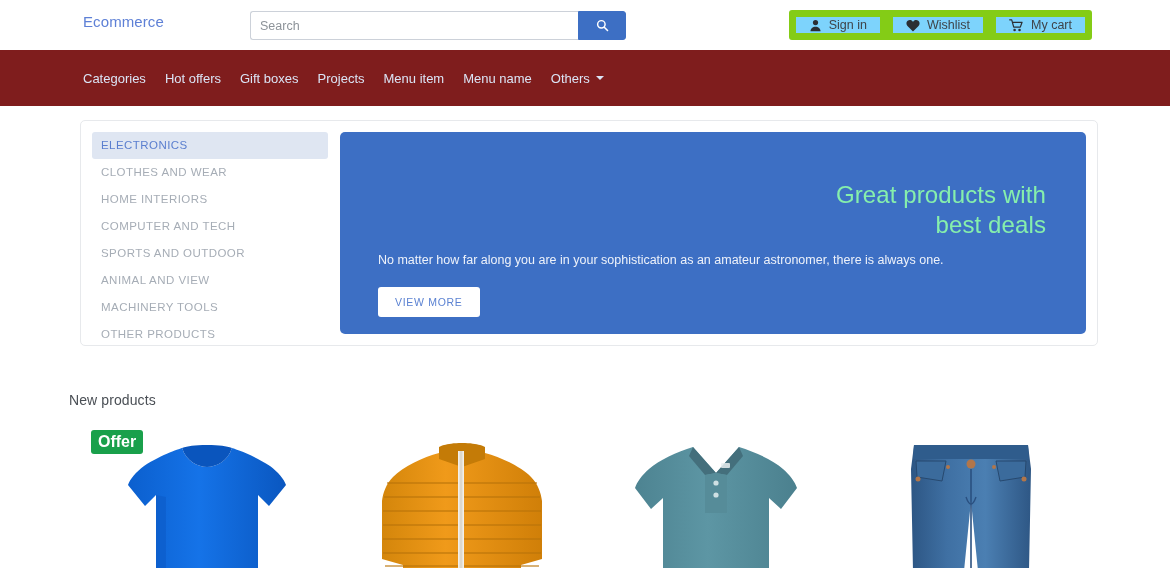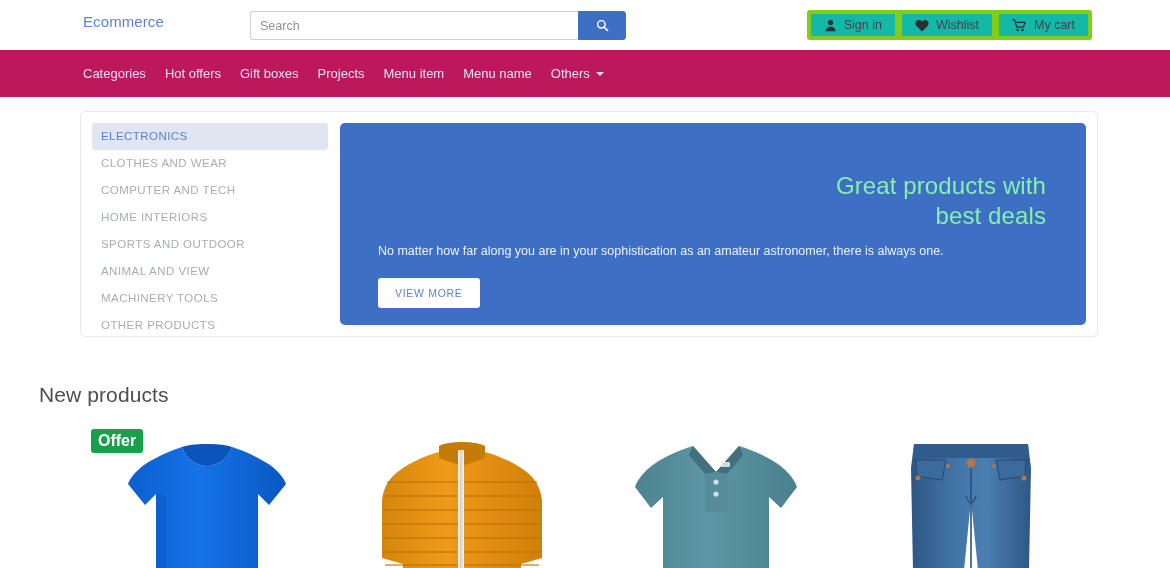--- a/index.html
+++ b/index.html
@@ -66,41 +66,41 @@
   .search-btn svg { display: block; }
 
   .header-actions {
     position: absolute;
     right: 78px;
     top: 10px;
     display: flex;
   }
   .hbtn {
     height: 30px;
-    background: #14b8a6;
-    border: 4px solid #84cc16;
+    background: #7dd3fc;
+    border: 7px solid #84cc16;
     display: flex;
     align-items: center;
     gap: 7px;
     padding: 0 13px;
     font-size: 12.5px;
     color: #3f4449;
     cursor: pointer;
     margin-left: -1px;
     font-family: "Liberation Sans", sans-serif;
     white-space: nowrap;
   }
   .hbtn:first-child { border-radius: 3px 0 0 3px; margin-left: 0; }
   .hbtn:last-child  { border-radius: 0 3px 3px 0; }
   .hbtn .ic { display: flex; align-items: center; color: #2b2f33; }
 
   
   .navbar {
-    height: 47px;
-    background: #be185d;
+    height: 56px;
+    background: #7f1d1d;
     display: flex;
     align-items: center;
     padding-left: 83px;
   }
   .nav-item {
     font-size: 13px;
     color: #dbe4f5;
     text-decoration: none;
     margin-right: 19px;
     display: flex;
@@ -177,22 +177,22 @@
     border: none;
     border-radius: 3px;
     padding: 9px 17px;
     font-size: 10.5px;
     letter-spacing: 0.7px;
     cursor: pointer;
     font-family: "Liberation Sans", sans-serif;
   }
 
   .section-title {
-    margin: 46px 0 0 39px;
-    font-size: 21px;
+    margin: 46px 0 0 69px;
+    font-size: 14px;
     font-weight: normal;
     color: #4a4f55;
     letter-spacing: 0.1px;
   }
 
   .products {
     display: flex;
     margin: 13px 72px 0 80px;
   }
   .product {
@@ -298,22 +298,22 @@
   </a>
 </div>
 
 <div class="page">
 
   <div class="hero-card">
 
     <div class="cat-list">
       <a class="cat-item active" href="#">ELECTRONICS</a>
       <a class="cat-item" href="#">CLOTHES AND WEAR</a>
+      <a class="cat-item" href="#">HOME INTERIORS</a>
       <a class="cat-item" href="#">COMPUTER AND TECH</a>
-      <a class="cat-item" href="#">HOME INTERIORS</a>
       <a class="cat-item" href="#">SPORTS AND OUTDOOR</a>
       <a class="cat-item" href="#">ANIMAL AND VIEW</a>
       <a class="cat-item" href="#">MACHINERY TOOLS</a>
       <a class="cat-item" href="#">OTHER PRODUCTS</a>
     </div>
 
     <div class="hero">
       <h1>
         <span>Great products with</span><br>
         <span>best deals</span>

